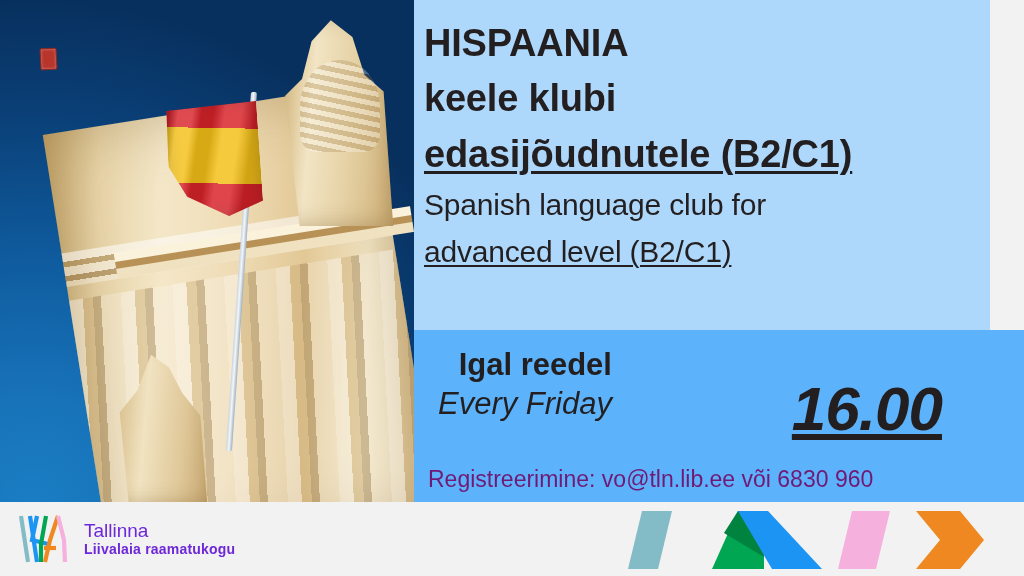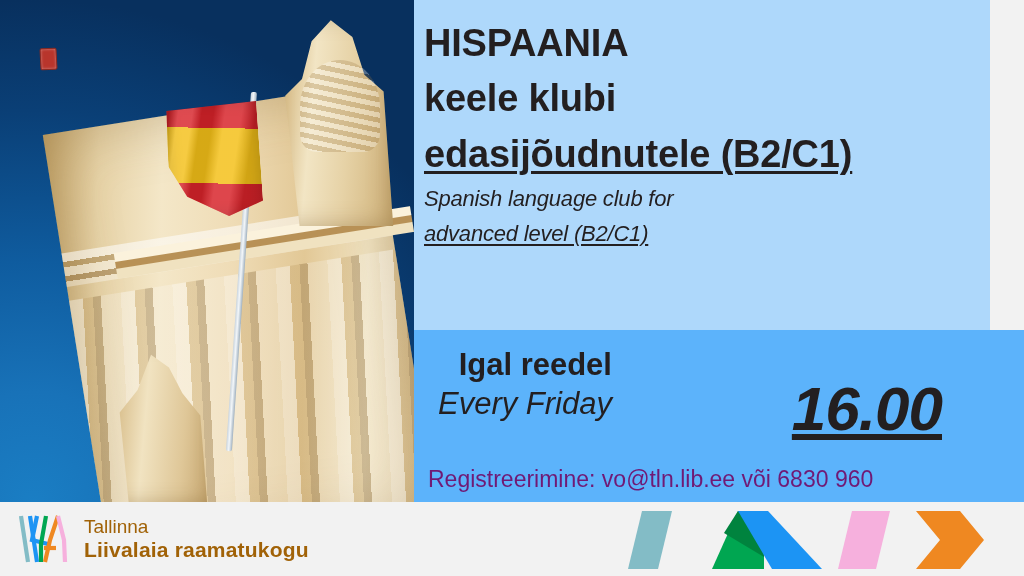--- a/index.html
+++ b/index.html
@@ -187,22 +187,21 @@
     line-height: 1.46;
     letter-spacing: -0.2px;
     white-space: nowrap;
   }
   .h-line.underlined {
     text-decoration: underline;
     text-decoration-thickness: 3px;
     text-underline-offset: 4px;
   }
   .sub-line {
-    font-size: 22px;
-    font-style: italic;
+    font-size: 30px;
     line-height: 1.55;
     letter-spacing: -0.2px;
     white-space: nowrap;
   }
   .sub-line.underlined {
     text-decoration: underline;
     text-decoration-thickness: 2px;
     text-underline-offset: 3px;
   }
 
@@ -268,24 +267,24 @@
     position: absolute;
     left: 14px;
     top: 8px;
     display: flex;
     align-items: center;
     gap: 12px;
   }
   .logo-mark { width: 58px; height: 58px; display: block; }
   .logo-text {
     line-height: 1.14;
-    color: #a16207;
+    color: #6d28d9;
   }
   .logo-text .l1 { font-size: 19px; }
-  .logo-text .l2 { font-size: 21px; font-weight: bold; letter-spacing: .2px; }
+  .logo-text .l2 { font-size: 14px; font-weight: bold; letter-spacing: .2px; }
 
   .shapes {
     position: absolute;
     right: 12px;
     top: 9px;
     height: 58px;
     width: 400px;
   }
   .shapes svg { display: block; }
 </style>

